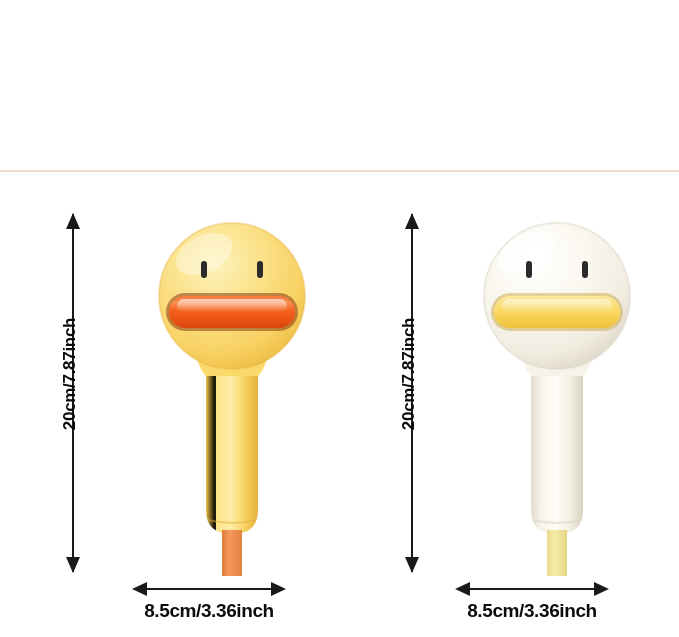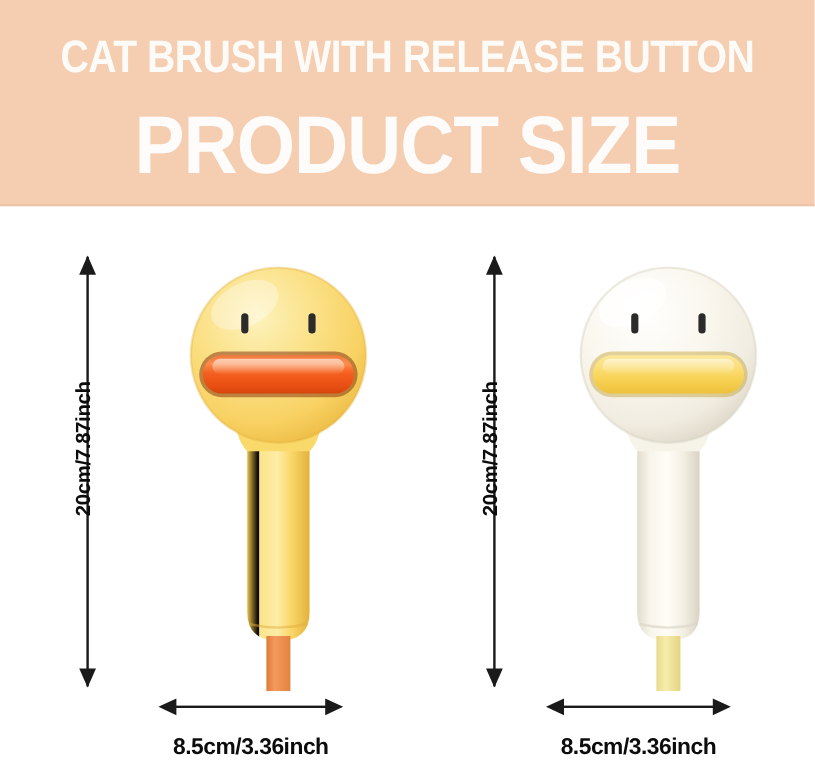--- a/index.html
+++ b/index.html
@@ -167,39 +167,34 @@
   .hdim-arrow-r { border-left: 15px solid #1a1a1a; }
   .hdim-label {
     position: absolute;
     top: 22px;
     color: #0c0c0c;
     font-size: 19px;
     font-weight: bold;
     letter-spacing: -0.4px;
     white-space: nowrap;
     text-align: center;
-    margin-top: 12px;
   }
 
   
   .brush {
     position: absolute;
   }
   .brush-left  { left: 132px; top: 42px; }
   .brush-right { left: 118px; top: 42px; }
 </style>
 </head>
 <body>
 
 <div id="page">
 
-  <div class="banner">
-    <div class="banner-title">CAT BRUSH WITH RELEASE BUTTON</div>
-    <div class="banner-subtitle">PRODUCT SIZE</div>
-  </div>
   <div class="banner-edge"></div>
 
   <div class="diagram">
 
     <div class="product-block block-left">
 
       <div class="vdim">
         <div class="vdim-line"></div>
         <div class="vdim-arrow-up"></div>
         <div class="vdim-arrow-dn"></div>

